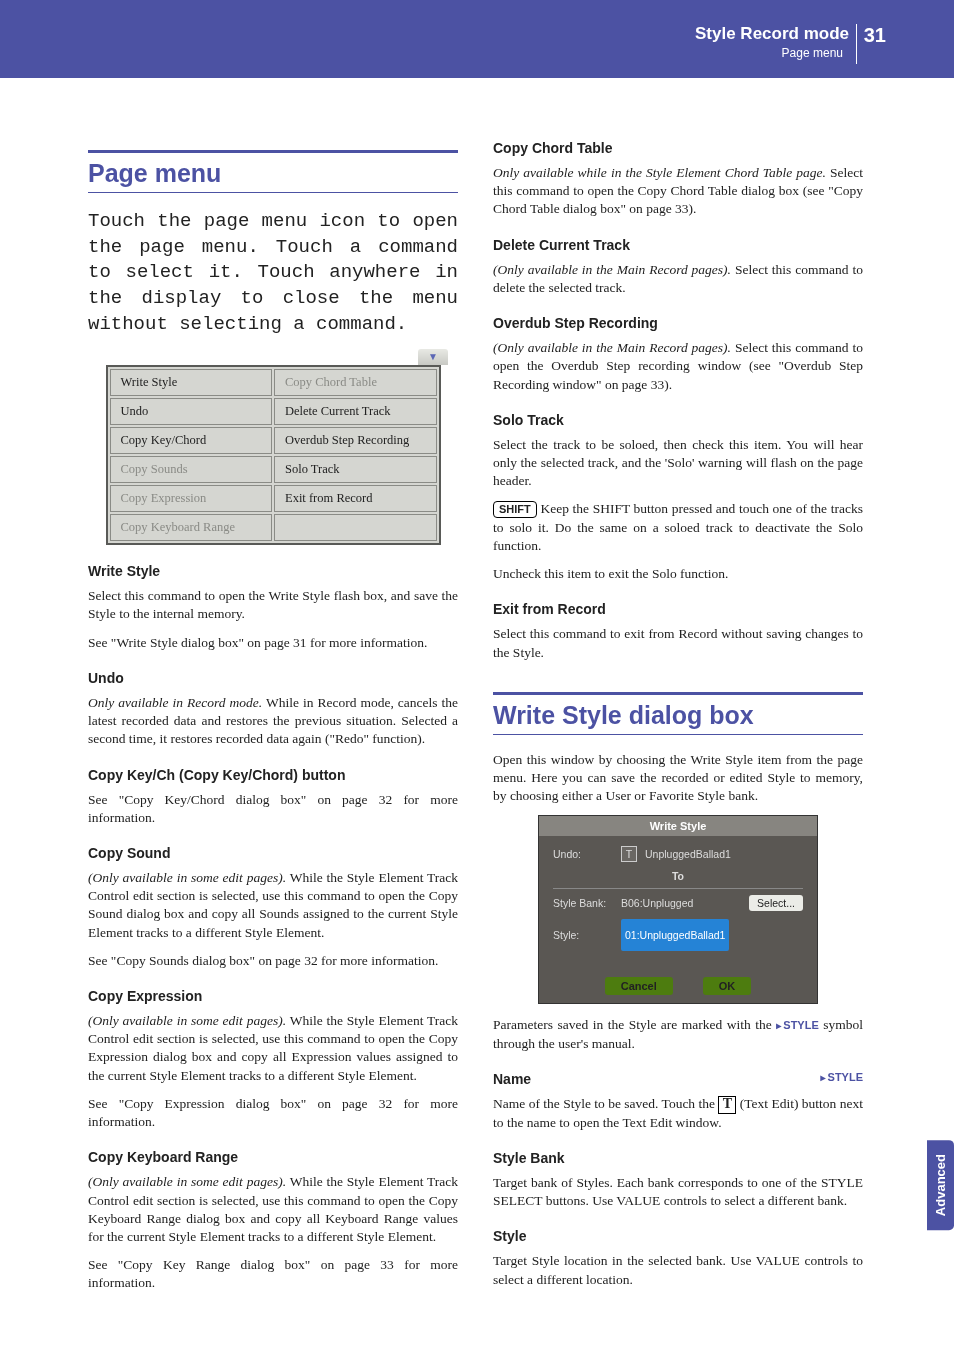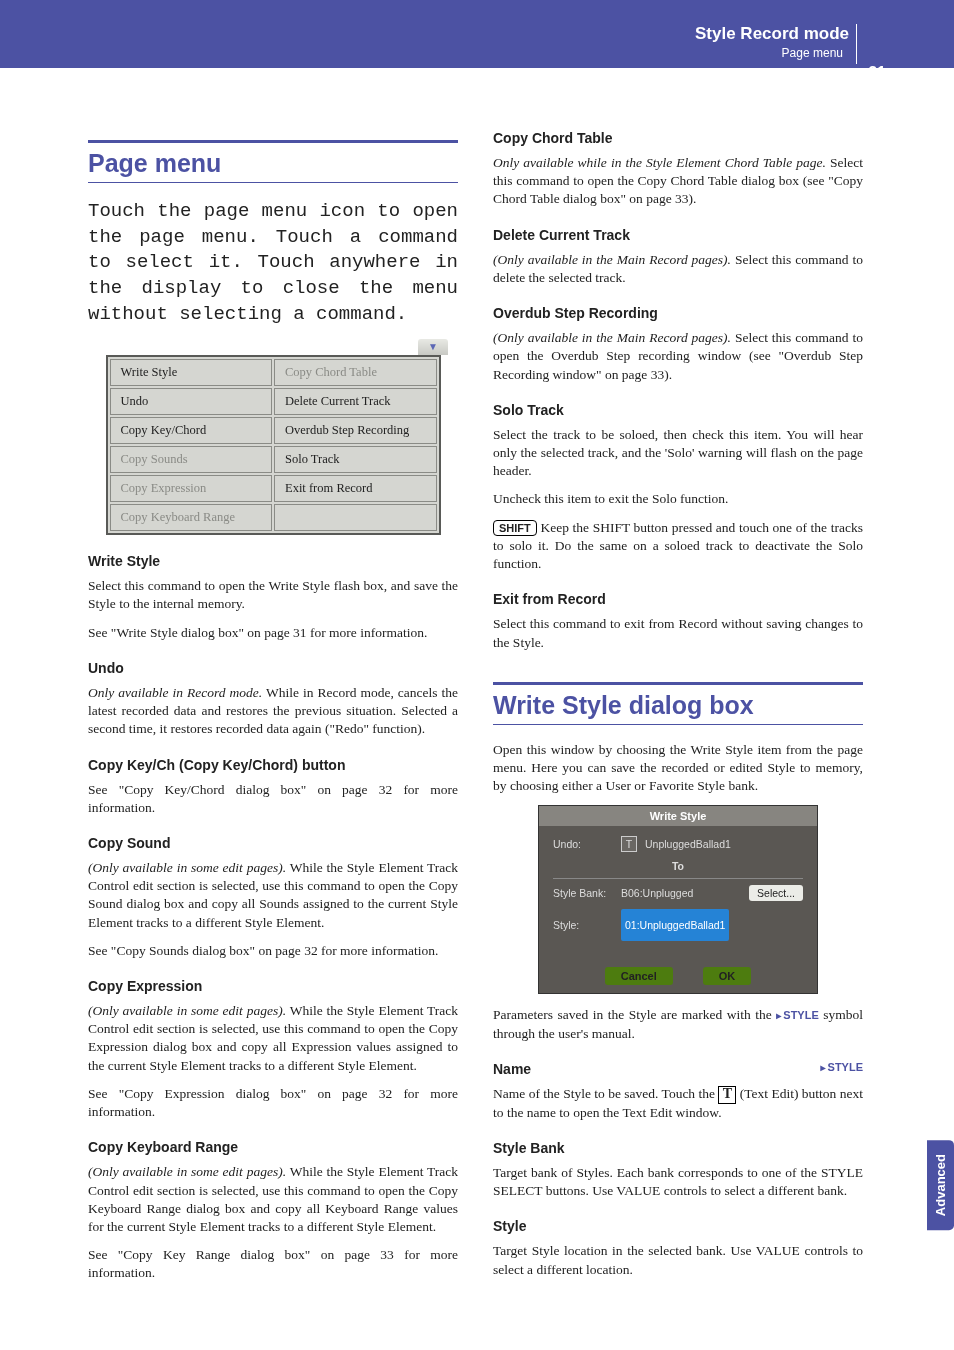--- a/index.html
+++ b/index.html
@@ -6,45 +6,44 @@
   body {
     font-family: Georgia, 'Times New Roman', serif;
     background: #fff;
     width: 954px;
     height: 1350px;
     position: relative;
     color: #222;
   }
   .header {
     background: #4c52a3;
-    height: 68px;
+    height: 78px;
     color: #fff;
     position: relative;
   }
   .header-title {
     font-family: 'Myriad Pro', 'Segoe UI', Arial, sans-serif;
     font-weight: bold;
     font-size: 17px;
     display: inline-block;
   }
   .header-sub {
     font-family: 'Myriad Pro', 'Segoe UI', Arial, sans-serif;
     font-size: 12px;
     display: block;
     margin-top: 2px;
     padding-right: 6px;
   }
   .pagenum {
     font-family: 'Myriad Pro', 'Segoe UI', Arial, sans-serif;
     font-weight: bold;
-    font-size: 16px;
+    font-size: 20px;
     position: absolute;
     right: 68px;
     top: 24px;
-    margin-top: 40px;
   }
   .vline {
     position: absolute;
     right: 97px;
     top: 24px;
     width: 1px;
     height: 40px;
     background: #fff;
   }
   .header-textblock { position:absolute; right:105px; top:24px; text-align:right; }
@@ -260,22 +259,22 @@
     <p class="body"><span class="italic">Only available while in the Style Element Chord Table page.</span><span> Select this command to open the Copy Chord Table dialog box (see "Copy Chord Table dialog box" on page 33).</span></p>
 
     <h3>Delete Current Track</h3>
     <p class="body"><span class="italic">(Only available in the Main Record pages).</span><span> Select this command to delete the selected track.</span></p>
 
     <h3>Overdub Step Recording</h3>
     <p class="body"><span class="italic">(Only available in the Main Record pages).</span><span> Select this command to open the Overdub Step recording window (see "Overdub Step Recording window" on page 33).</span></p>
 
     <h3>Solo Track</h3>
     <p class="body">Select the track to be soloed, then check this item. You will hear only the selected track, and the 'Solo' warning will flash on the page header.</p>
+    <p class="body"><span class="shift-btn">SHIFT</span><span> Keep the SHIFT button pressed and touch one of the tracks to solo it. Do the same on a soloed track to deactivate the Solo function.</span></p>
     <p class="body">Uncheck this item to exit the Solo function.</p>
-    <p class="body"><span class="shift-btn">SHIFT</span><span> Keep the SHIFT button pressed and touch one of the tracks to solo it. Do the same on a soloed track to deactivate the Solo function.</span></p>
 
     <h3>Exit from Record</h3>
     <p class="body">Select this command to exit from Record without saving changes to the Style.</p>
 
     <h1 style="margin-top:30px">Write Style dialog box</h1>
     <p class="body">Open this window by choosing the Write Style item from the page menu. Here you can save the recorded or edited Style to memory, by choosing either a User or Favorite Style bank.</p>
 
     <div class="dialog-img">
       <div class="titlebar">Write Style</div>
       <div class="inner">

